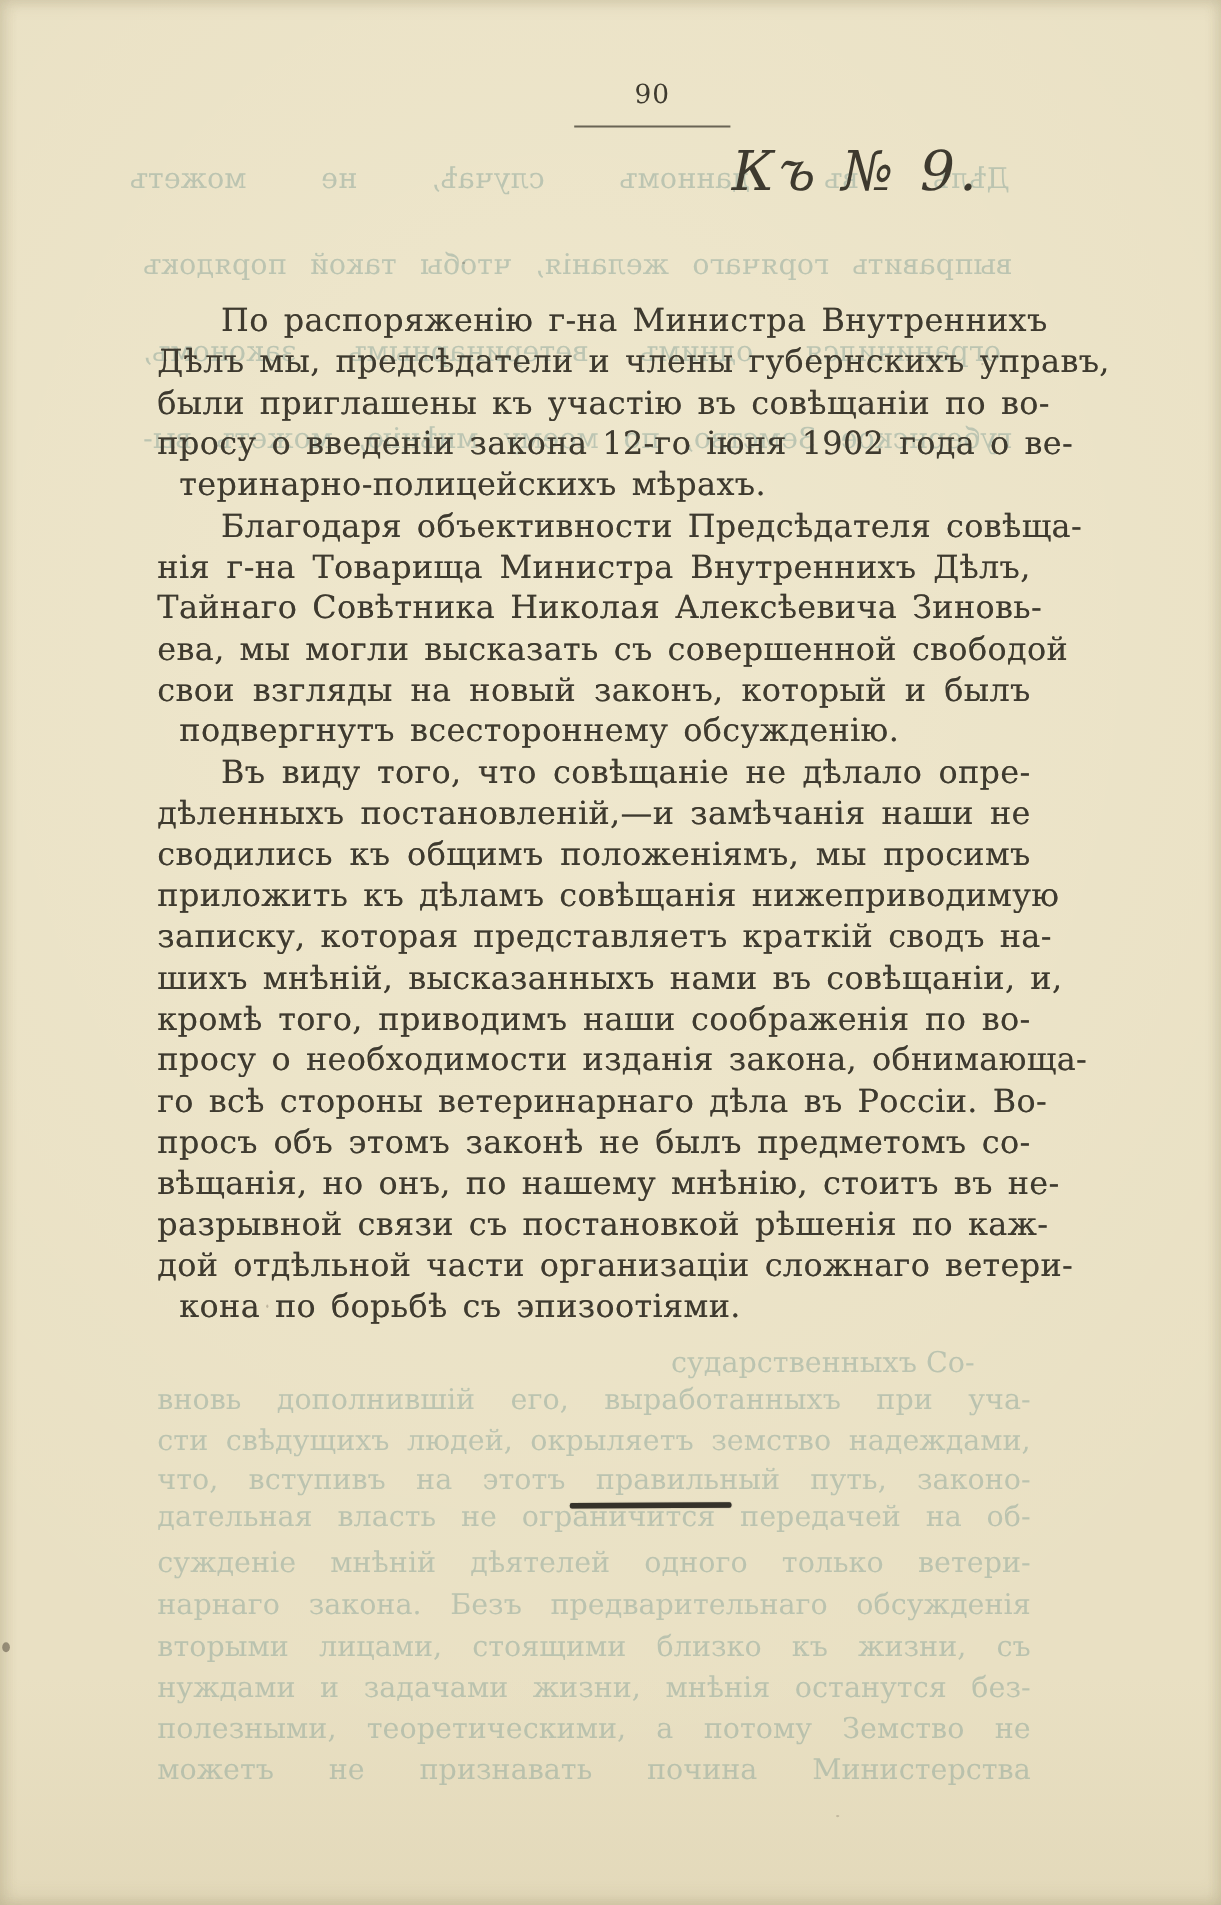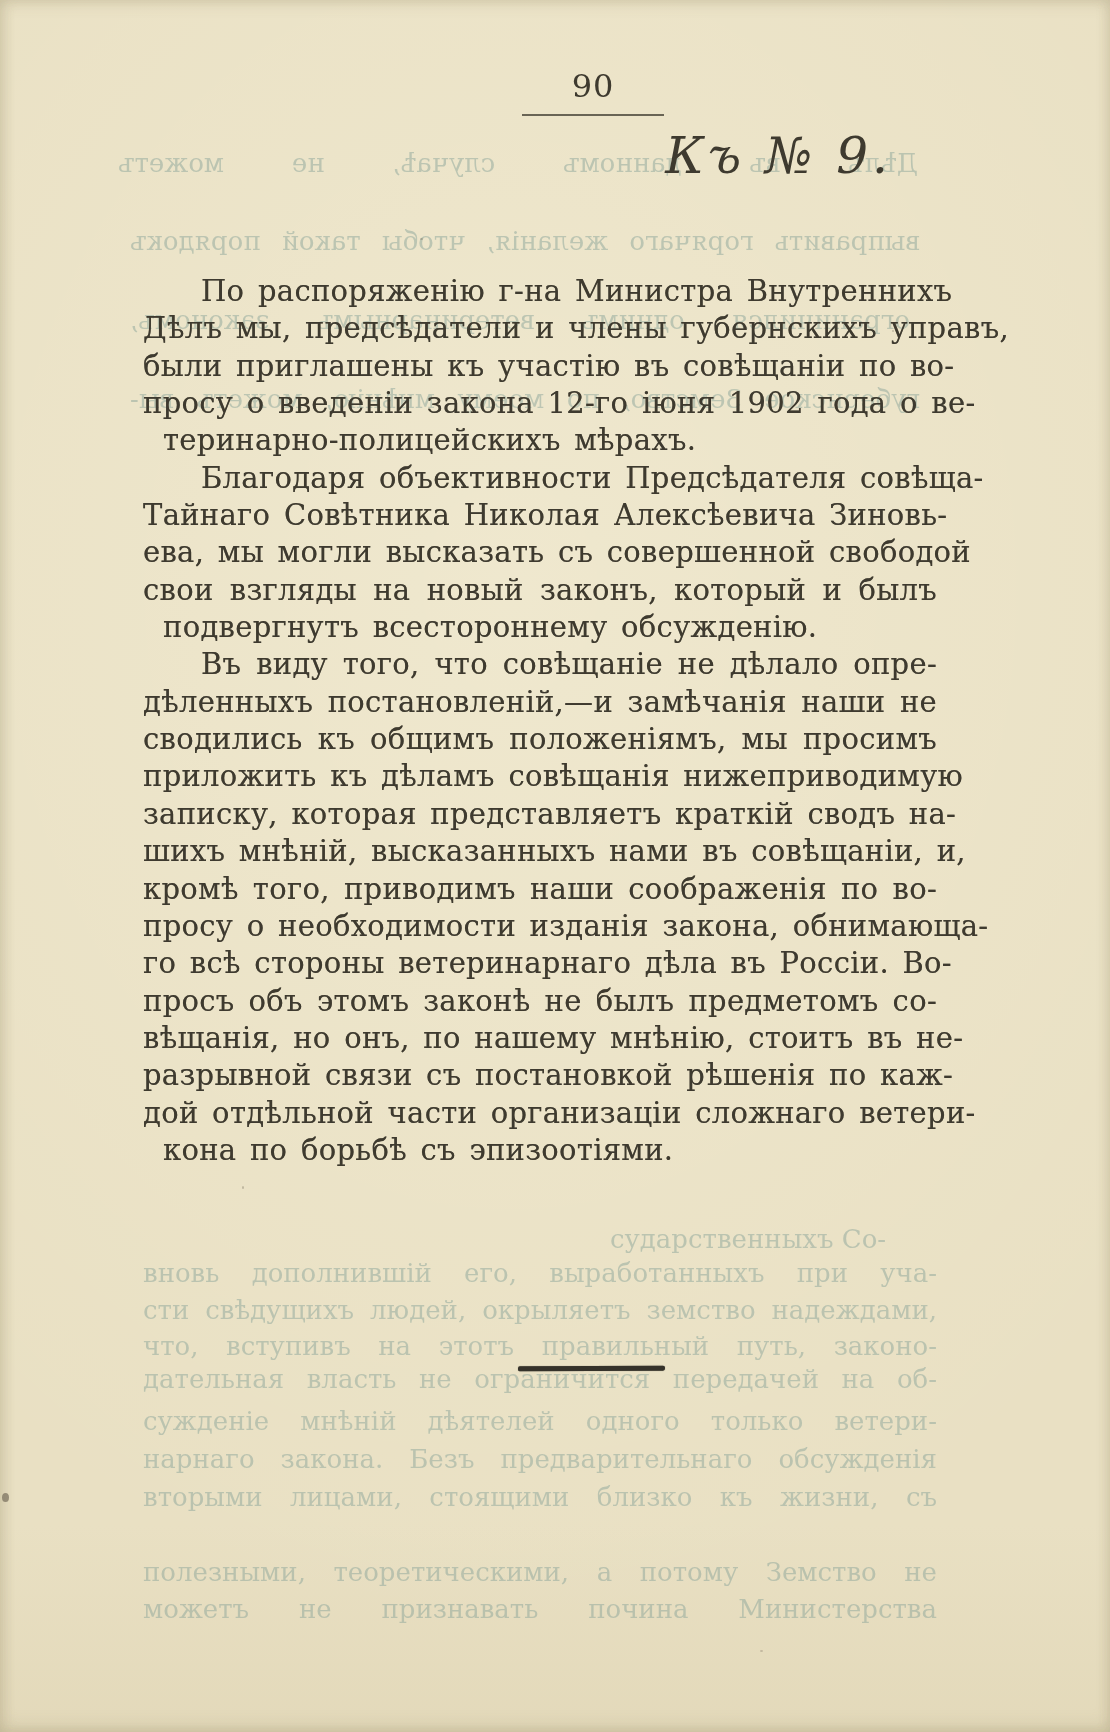--- a/index.html
+++ b/index.html
@@ -34,21 +34,21 @@
   }
   .ghost.mirrored{transform:scaleX(-1);}
   .ghost.fragment{text-align:center;text-align-last:left;width:auto;}
 
   
   .print{position:absolute;inset:0;z-index:2;}
   .pageno-wrap{
     position:absolute;top:66px;left:513px;width:160px;
     text-align:center;color:var(--ink);
   }
-  .pageno{font-size:32px;line-height:40px;letter-spacing:1px;}
+  .pageno{font-size:24px;line-height:40px;letter-spacing:1px;}
   .pageno-rule{margin:8px auto 0 auto;width:142px;height:0;
     border-bottom:2px solid rgba(62,58,46,0.75);}
   .section-header{
     position:absolute;top:134px;right:218px;
     font-style:italic;font-size:50px;line-height:44px;
     letter-spacing:4px;color:var(--ink);
   }
   .text-block{
     position:absolute;top:273px;left:143px;width:794px;
     color:var(--ink);
@@ -79,40 +79,42 @@
       <div class="ghost mirrored" style="top: 303px; left: 130px; width: 780px;">ограничился однимъ ветеринарнымъ закономъ,</div>
       <div class="ghost mirrored" style="top: 382px; left: 130px; width: 790px;">губернское Земство, по моему мнѣнію, можетъ вы-</div>
       <div class="ghost fragment" style="top: 1222px; left: 610px;">сударственныхъ Со-</div>
       <div class="ghost" style="top: 1256px;">вновь дополнившій его, выработанныхъ при уча-</div>
       <div class="ghost" style="top: 1293px;">сти свѣдущихъ людей, окрыляетъ земство надеждами,</div>
       <div class="ghost" style="top: 1329px;">что, вступивъ на этотъ правильный путь, законо-</div>
       <div class="ghost" style="top: 1362px;">дательная власть не ограничится передачей на об-</div>
       <div class="ghost" style="top: 1404px;">сужденіе мнѣній дѣятелей одного только ветери-</div>
       <div class="ghost" style="top: 1442px;">нарнаго закона. Безъ предварительнаго обсужденія</div>
       <div class="ghost" style="top: 1480px;">вторыми лицами, стоящими близко къ жизни, съ</div>
+      <div class="ghost" style="top: 1518px;">нуждами и задачами жизни, мнѣнія останутся без-</div>
       <div class="ghost" style="top: 1555px;">полезными, теоретическими, а потому Земство не</div>
       <div class="ghost" style="top: 1592px;">можетъ не признавать почина Министерства</div>
     </div>
 
   <div class="print">
 
     <div class="pageno-wrap">
       <div class="pageno">90</div>
       <div class="pageno-rule"></div>
     </div>
 
     <div class="section-header">Къ № 9.</div>
 
     <div class="text-block">
         <div class="line indent">По распоряженію г-на Министра Внутреннихъ</div>
         <div class="line">Дѣлъ мы, предсѣдатели и члены губернскихъ управъ,</div>
         <div class="line">были приглашены къ участію въ совѣщаніи по во-</div>
         <div class="line">просу о введеніи закона 12-го іюня 1902 года о ве-</div>
         <div class="line end">теринарно-полицейскихъ мѣрахъ.</div>
         <div class="line indent">Благодаря объективности Предсѣдателя совѣща-</div>
+        <div class="line">нія г-на Товарища Министра Внутреннихъ Дѣлъ,</div>
         <div class="line">Тайнаго Совѣтника Николая Алексѣевича Зиновь-</div>
         <div class="line">ева, мы могли высказать съ совершенной свободой</div>
         <div class="line">свои взгляды на новый законъ, который и былъ</div>
         <div class="line end">подвергнутъ всестороннему обсужденію.</div>
         <div class="line indent">Въ виду того, что совѣщаніе не дѣлало опре-</div>
         <div class="line">дѣленныхъ постановленій,—и замѣчанія наши не</div>
         <div class="line">сводились къ общимъ положеніямъ, мы просимъ</div>
         <div class="line">приложить къ дѣламъ совѣщанія нижеприводимую</div>
         <div class="line">записку, которая представляетъ краткій сводъ на-</div>
         <div class="line">шихъ мнѣній, высказанныхъ нами въ совѣщаніи, и,</div>

